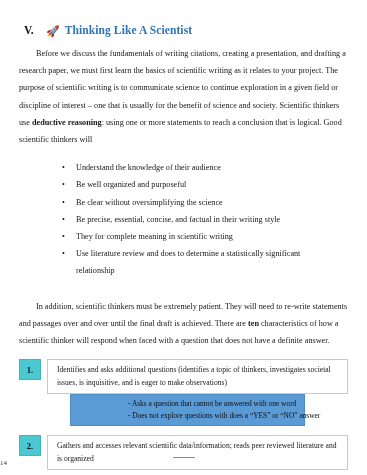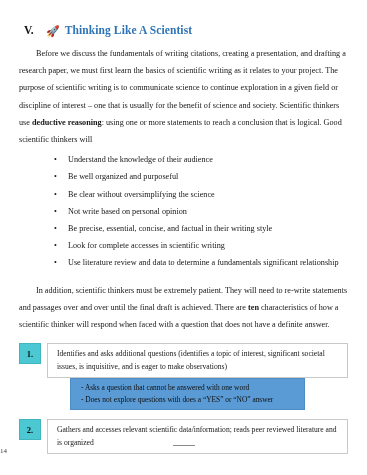--- a/index.html
+++ b/index.html
@@ -60,21 +60,21 @@
     color: #171717;
   }
   .para.indent {
     text-indent: 17px;
   }
   .para b { font-weight: bold; }
 
   
   .bullets {
     list-style: none;
-    margin: 3px;
+    margin: 11px;
     padding: 0;
   }
   .bullets li {
     font-size: 8.2px;
     line-height: 17.2px;
     padding-left: 46px;
     position: relative;
     color: #171717;
   }
   .bullets li::before {
@@ -126,28 +126,28 @@
     margin-left: 51px;
     margin-right: 43px;
     background: #5b9bd5;
     border: 1px solid #4e8cc4;
     box-sizing: border-box;
     padding: 3px 6px 4px 10px;
     font-size: 7.4px;
     line-height: 11.6px;
     color: #0f0f0f;
   }
-  .item-sub div { white-space: nowrap; }
+  .item-sub div { white-space: nowrap; margin-left: 47px; }
 
   
   .footer {
     position: absolute;
     left: 0;
     right: 0;
-    bottom: 20px;
+    bottom: 8px;
     text-align: left;
   }
   .footer-rule {
     width: 22px;
     height: 1px;
     background: #8a8a8a;
     margin: 0 auto 1px auto;
   }
   .footer-page {
     font-size: 7px;
@@ -164,36 +164,35 @@
     <span class="heading-icon">🚀</span>
     <span class="heading-title">Thinking Like A Scientist</span>
   </div>
 
   <p class="para indent"><span>Before we discuss the fundamentals of writing citations, creating a presentation, and drafting a research paper, we must first learn the basics of scientific writing as it relates to your project. The purpose of scientific writing is to communicate science to continue exploration in a given field or discipline of interest – one that is usually for the benefit of science and society. Scientific thinkers use </span><b>deductive reasoning</b><span>: using one or more statements to reach a conclusion that is logical. Good scientific thinkers will</span></p>
 
   <ul class="bullets">
     <li>Understand the knowledge of their audience</li>
     <li>Be well organized and purposeful</li>
     <li>Be clear without oversimplifying the science</li>
-    <li>Not write based on personal opinion</li>
     <li>Be precise, essential, concise, and factual in their writing style</li>
-    <li>Look for complete accesses in scientific writing</li>
-    <li>Use literature review and data to determine a fundamentals significant relationship</li>
+    <li>They for complete meaning in scientific writing</li>
+    <li>Use literature review and does to determine a statistically significant relationship</li>
   </ul>
 
   <div class="gap-after-bullets"></div>
 
   <p class="para indent"><span>In addition, scientific thinkers must be extremely patient. They will need to re-write statements and passages over and over until the final draft is achieved. There are </span><b>ten</b><span> characteristics of how a scientific thinker will respond when faced with a question that does not have a definite answer.</span></p>
 
   <div class="gap-before-items"></div>
 
   <div class="item-block">
     <div class="item-row">
       <div class="item-badge">1.</div>
-      <div class="item-main">Identifies and asks additional questions (identifies a topic of interest, significant societal issues, is inquisitive, and is eager to make observations)</div>
+      <div class="item-main">Identifies and asks additional questions (identifies a topic of thinkers, investigates societal issues, is inquisitive, and is eager to make observations)</div>
     </div>
     <div class="item-sub">
       <div>- Asks a question that cannot be answered with one word</div>
       <div>- Does not explore questions with does a “YES” or “NO” answer</div>
     </div>
   </div>
 
   <div class="item-block">
     <div class="item-row">
       <div class="item-badge">2.</div>

